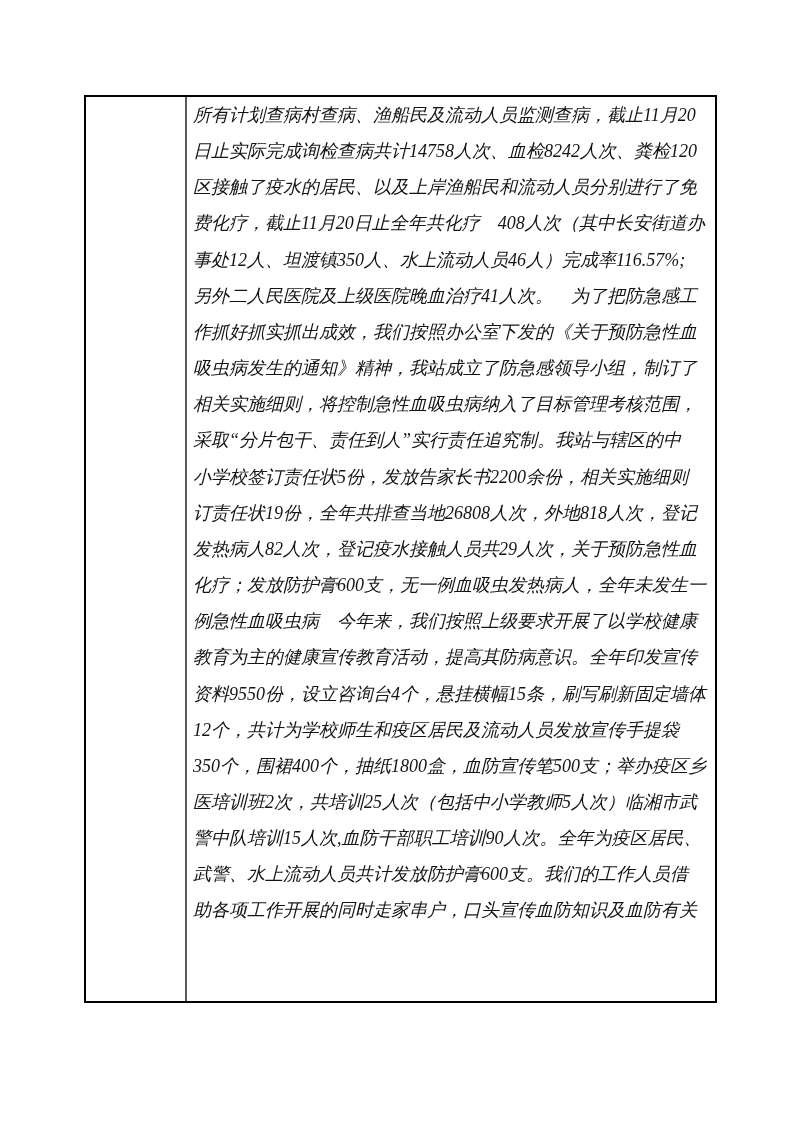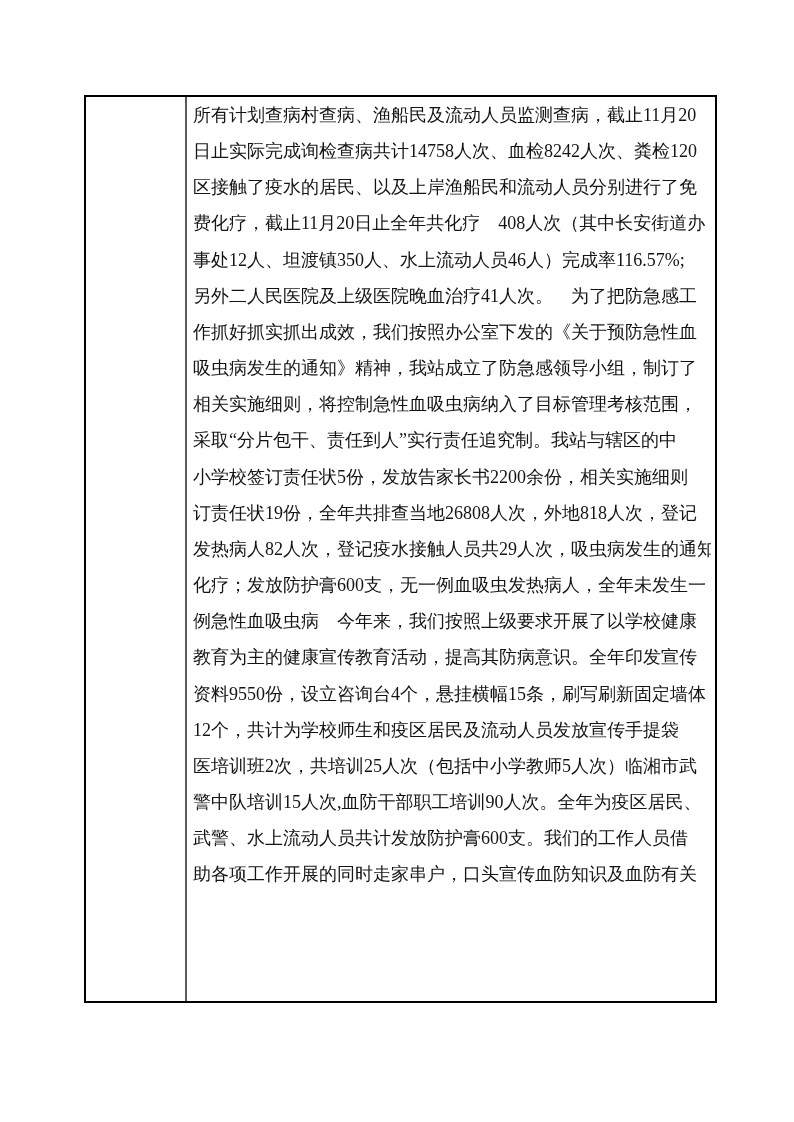--- a/index.html
+++ b/index.html
@@ -7,20 +7,21 @@
     padding: 0;
     background: #ffffff;
   }
   .page {
     position: relative;
     width: 794px;
     height: 1122px;
     background: #ffffff;
     overflow: hidden;
     font-family: "Liberation Serif", "DejaVu Serif", serif;
+    font-style: italic;
   }
   .doc-table {
     position: absolute;
     left: 84px;
     top: 95px;
     width: 633px;
     height: 908px;
     box-sizing: border-box;
     border: 2px solid #000000;
     display: flex;
@@ -72,26 +73,27 @@
           <div class="text-line">区接触了疫水的居民、以及上岸渔船民和流动人员分别进行了免</div>
           <div class="text-line">费化疗，截止11月20日止全年共化疗　408人次（其中长安街道办</div>
           <div class="text-line">事处12人、坦渡镇350人、水上流动人员46人）完成率116.57%;</div>
           <div class="text-line">另外二人民医院及上级医院晚血治疗41人次。　为了把防急感工</div>
           <div class="text-line">作抓好抓实抓出成效，我们按照办公室下发的《关于预防急性血</div>
           <div class="text-line">吸虫病发生的通知》精神，我站成立了防急感领导小组，制订了</div>
           <div class="text-line">相关实施细则，将控制急性血吸虫病纳入了目标管理考核范围，</div>
           <div class="text-line">采取“分片包干、责任到人”实行责任追究制。我站与辖区的中</div>
           <div class="text-line">小学校签订责任状5份，发放告家长书2200余份，相关实施细则</div>
           <div class="text-line">订责任状19份，全年共排查当地26808人次，外地818人次，登记</div>
-          <div class="text-line">发热病人82人次，登记疫水接触人员共29人次，吸虫病发生的通知</div>
+          <div class="text-line">发热病人82人次，登记疫水接触人员共29人次，关于预防急性血</div>
           <div class="text-line">化疗；发放防护膏600支，无一例血吸虫发热病人，全年未发生一</div>
           <div class="text-line">例急性血吸虫病　今年来，我们按照上级要求开展了以学校健康</div>
           <div class="text-line">教育为主的健康宣传教育活动，提高其防病意识。全年印发宣传</div>
           <div class="text-line">资料9550份，设立咨询台4个，悬挂横幅15条，刷写刷新固定墙体</div>
           <div class="text-line">12个，共计为学校师生和疫区居民及流动人员发放宣传手提袋</div>
+          <div class="text-line">350个，围裙400个，抽纸1800盒，血防宣传笔500支；举办疫区乡</div>
           <div class="text-line">医培训班2次，共培训25人次（包括中小学教师5人次）临湘市武</div>
           <div class="text-line">警中队培训15人次,血防干部职工培训90人次。全年为疫区居民、</div>
           <div class="text-line">武警、水上流动人员共计发放防护膏600支。我们的工作人员借</div>
           <div class="text-line">助各项工作开展的同时走家串户，口头宣传血防知识及血防有关</div>
         </div>
     </div>
   </div>
 </div>
 
 </body></html>

